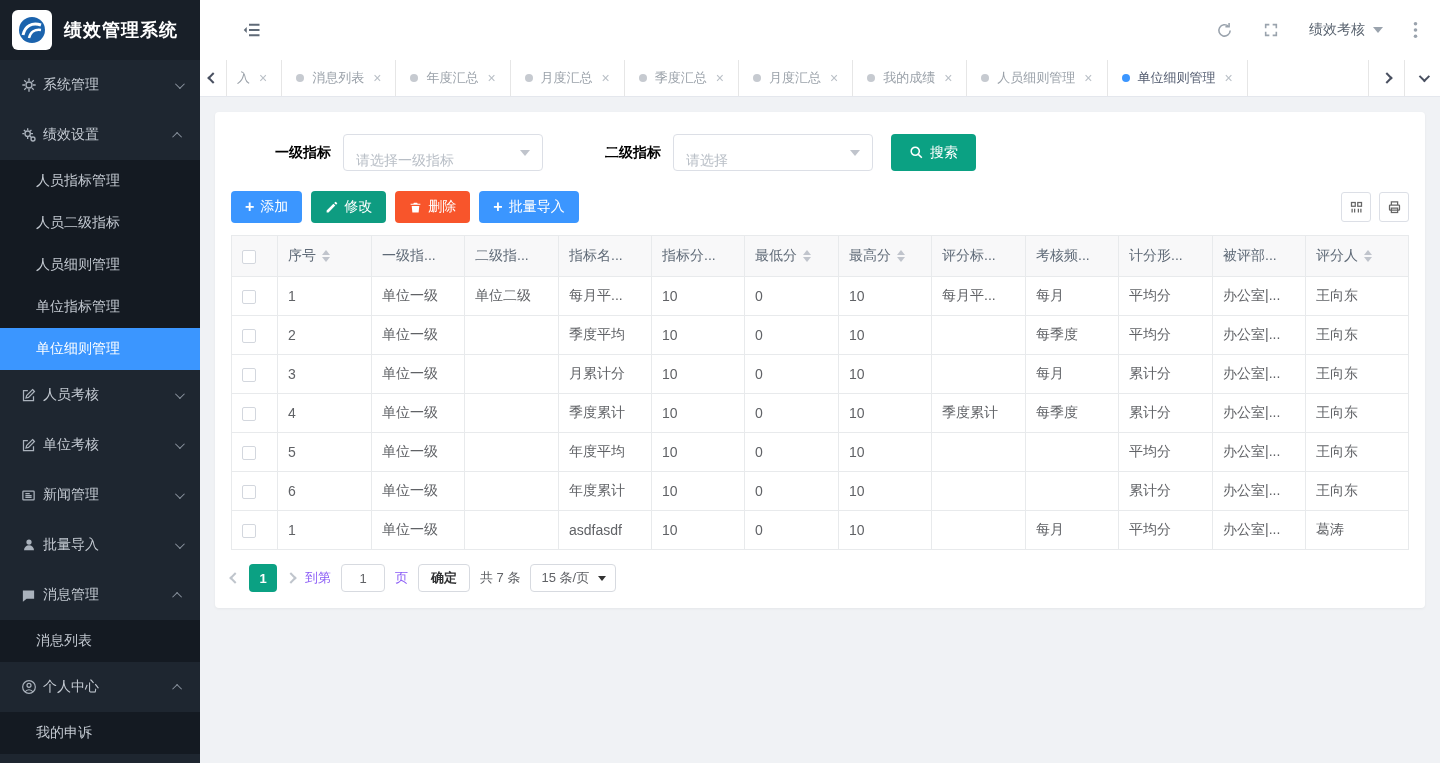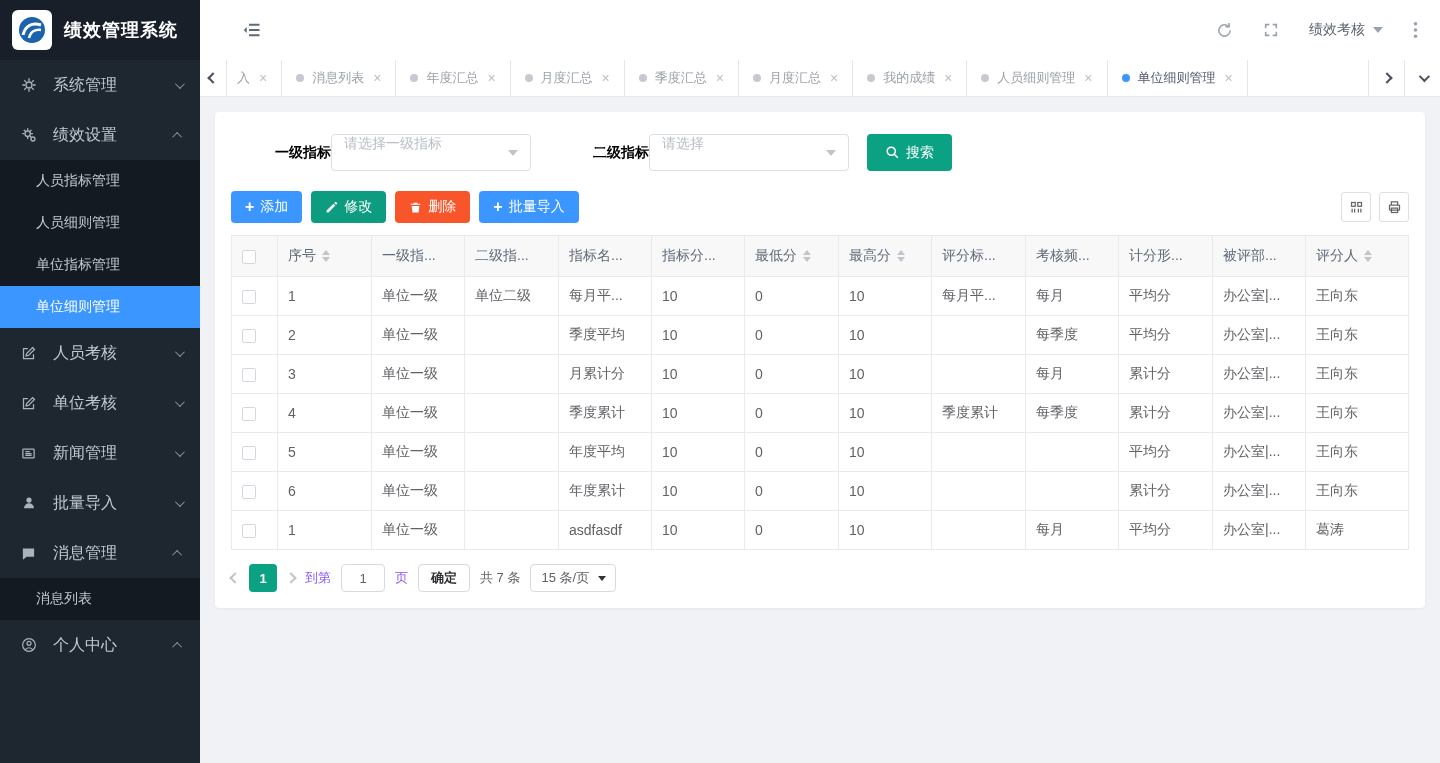--- a/index.html
+++ b/index.html
@@ -7,21 +7,21 @@
     font-family:"Liberation Sans","DejaVu Sans",sans-serif; font-size:14px; background:#f0f2f5; color:#606266; }
   .app { display:flex; width:100%; height:100%; }
 
   
   .sidebar { width:200px; height:100%; background:#1e2630; flex-shrink:0; overflow:hidden; }
   .logo-row { height:60px; display:flex; align-items:center; padding-left:12px; gap:12px; background:#181f28; }
   .logo-box { width:40px; height:40px; background:#fff; border-radius:6px; display:flex; align-items:center; justify-content:center; }
   .app-title { color:#fff; font-size:18px; font-weight:bold; letter-spacing:1px; }
   .menu-item { height:50px; display:flex; align-items:center; padding:0 18px 0 20px; color:#c3c9d1; cursor:pointer; }
   .menu-item .mi-icon { width:17px; height:17px; display:flex; align-items:center; justify-content:center; color:#aab2bc; }
-  .menu-item .mi-label { flex:1; margin-left:16px; font-size:16px; }
+  .menu-item .mi-label { flex:1; margin-left:6px; font-size:14px; }
   .chev { width:7px; height:7px; border-right:1.5px solid #8a939e; border-bottom:1.5px solid #8a939e; display:inline-block; }
   .chev.down { transform:rotate(45deg) translateY(-2px); }
   .chev.up { transform:rotate(-135deg) translateY(-2px); }
   .submenu { background:#141a22;text-align:center; }
   .sub-item { height:42px; display:flex; align-items:center; padding-left:36px; color:#c3c9d1; font-size:14px; cursor:pointer; }
   .sub-item.active { background:#3b96ff; color:#fff; }
 
   
   .main { flex:1; display:flex; flex-direction:column; height:100%; min-width:0; }
 
@@ -51,22 +51,22 @@
   .tab.partial { padding-left:10px; }
 
   
   .content { flex:1; background:#f0f2f5; padding:15px; overflow:hidden; }
   .panel { background:#fff; border-radius:4px; padding:16px; box-shadow:0 1px 3px rgba(0,0,0,.05); }
 
   
   .filter-row { display:flex; align-items:center; margin:6px 0 20px 0; }
   .f-label { font-weight:bold; color:#000000; margin-left:44px; }
   .f-label.second { margin-left:62px; }
-  .select { position:relative; width:200px; height:37px; border:1px solid #dcdfe6; border-radius:4px; margin-left:0;
-    display:flex; align-items:flex-start; padding:0 28px 0 12px; color:#b8bec6; cursor:pointer; background:#fff; }
+  .select { position:relative; width:200px; height:37px; border:1px solid #dcdfe6; border-radius:4px; margin-left:12px;
+    display:flex; align-items:flex-end; padding:14px 28px 0 12px; color:#b8bec6; cursor:pointer; background:#fff; }
   .select .sel-caret { position:absolute; right:12px; top:15px; width:0; height:0;
     border-left:5px solid transparent; border-right:5px solid transparent; border-top:6px solid #c0c4cc; }
   .btn { border:none; border-radius:4px; color:#fff; font-size:14px; display:inline-flex; align-items:center; gap:6px; cursor:pointer;justify-content:center; }
   .btn-search { height:37px; padding:0 18px; margin-left:18px; }
 
   
   .toolbar { display:flex; align-items:center; }
   .toolbar .btn { height:32px; padding:0 14px; margin-right:9px; }
   .plus-g { font-size:16px; font-weight:bold; line-height:1; }
   .tool-right { margin-left:auto; display:flex; gap:8px; }
@@ -131,20 +131,21 @@
             <path d="M10 2v3M10 15v3M2 10h3M15 10h3M4.3 4.3l2.1 2.1M13.6 13.6l2.1 2.1M15.7 4.3l-2.1 2.1"></path>
             <circle cx="18" cy="18" r="3"></circle>
           </svg>
       </span>
       <span class="mi-label">绩效设置</span>
       <span class="chev up"></span>
     </div>
 
     <div class="submenu">
       <div class="sub-item">人员指标管理</div>
+      <div class="sub-item">人员二级指标</div>
       <div class="sub-item">人员细则管理</div>
       <div class="sub-item">单位指标管理</div>
       <div class="sub-item active">单位细则管理</div>
     </div>
 
     <div class="menu-item">
       <span class="mi-icon">
         <svg width="15" height="15" viewBox="0 0 24 24" fill="none" stroke="currentColor" stroke-width="2">
             <path d="M11 4H4v16h16v-7"></path>
             <path d="M18.5 2.5l3 3L12 15l-4 1 1-4z"></path>
@@ -206,20 +207,23 @@
         <svg width="16" height="16" viewBox="0 0 24 24" fill="none" stroke="currentColor" stroke-width="1.8">
             <circle cx="12" cy="12" r="9.5"></circle>
             <circle cx="12" cy="9.5" r="3"></circle>
             <path d="M6 19.5a7 7 0 0112 0"></path>
           </svg>
       </span>
       <span class="mi-label">个人中心</span>
       <span class="chev up"></span>
     </div>
 
+    <div class="submenu">
+      <div class="sub-item">我的申诉</div>
+    </div>
   </aside>
 
   <div class="main">
 
     <div class="topbar">
       <span class="collapse-btn">
         <svg width="18" height="16" viewBox="0 0 24 20" fill="none" stroke="#5f6a77" stroke-width="2.4">
             <path d="M8 3h14M8 10h14M8 17h14"></path>
             <path d="M5 6l-4 4 4 4" fill="#5f6a77" stroke="none"></path>
           </svg>

